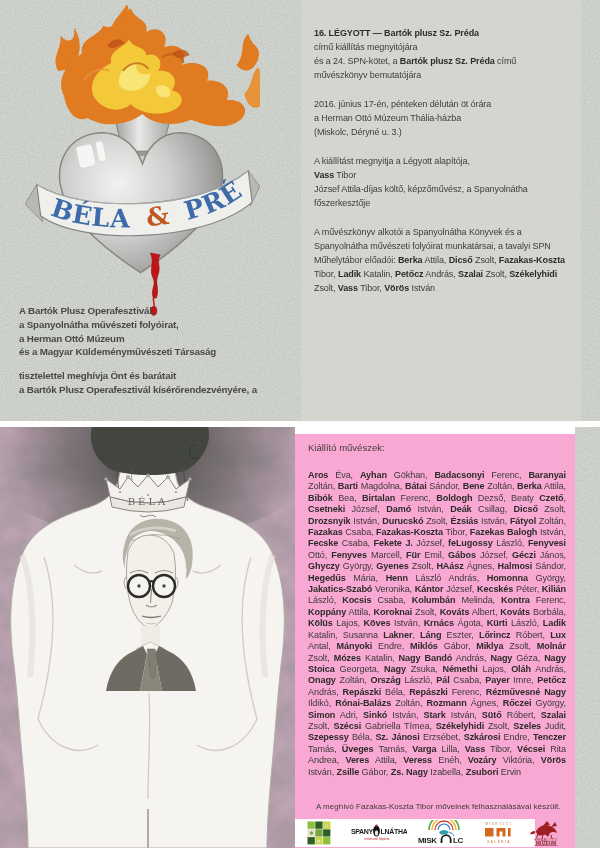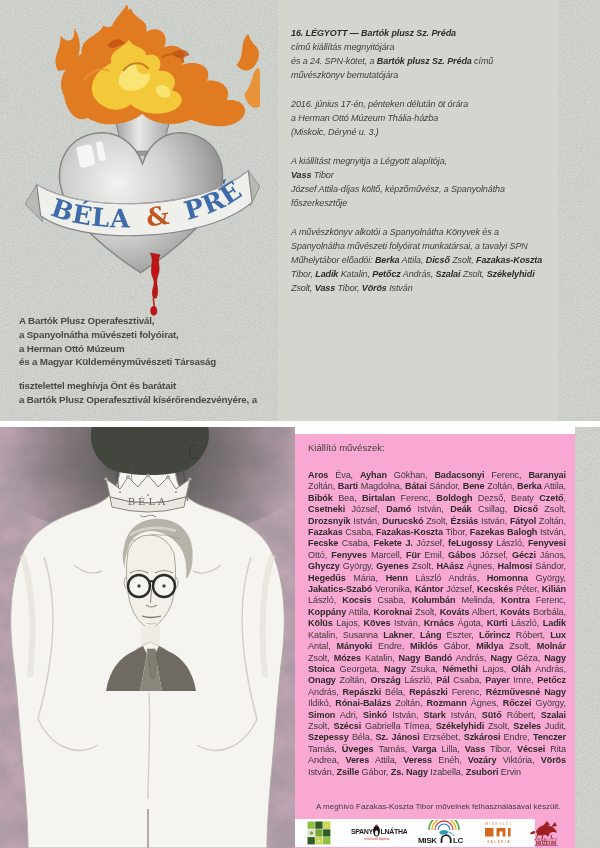--- a/index.html
+++ b/index.html
@@ -7,29 +7,29 @@
        font-family:"Liberation Sans",sans-serif;position:relative;}
   .abs{position:absolute;}
   .poster{position:absolute;inset:0;background:#fff;}
   .half{position:absolute;left:0;width:600px;overflow:hidden;}
   .top-half{top:0;height:421px;}
   .bottom-half{top:427px;height:421px;}
   .divider{position:absolute;top:421px;left:0;width:600px;height:6px;background:#ffffff;}
 
   
   .panel{position:absolute;background:#d3d6ce;}
-  .top-panel{left:278px;top:0;width:280px;height:421px;box-sizing:border-box;
-             padding:26px 9px 0 13px;font-style:italic;}
+  .top-panel{left:301px;top:0;width:280px;height:421px;box-sizing:border-box;
+             padding:26px 9px 0 13px;}
   .bottom-panel{left:295px;top:7px;width:280px;height:421px;background:#f9a8d4;}
 
   .para{margin:0 0 15px 0;font-size:9px;line-height:14px;letter-spacing:-0.1px;
         color:#3d3d3a;}
   .para b{color:#2c2c2a;}
 
-  .hosts-block{position:absolute;left:19px;top:314px;width:276px;
+  .hosts-block{position:absolute;left:19px;top:304px;width:276px;
                font-weight:bold;font-size:9.8px;line-height:13.8px;
                letter-spacing:-0.2px;color:#4b4944;}
   .hosts-block p{margin:0 0 10px 0;}
 
   .artists-heading{position:absolute;left:13px;top:8px;margin:0;
                    font-size:9.5px;color:#3d3d3a;}
   .artists-list{position:absolute;left:13px;right:9px;top:36px;margin:0;
                 font-size:9.1px;line-height:11.4px;letter-spacing:-0.1px;
                 text-align:justify;color:#3a3a38;}
   .artists-list b{color:#2c2c2a;}

